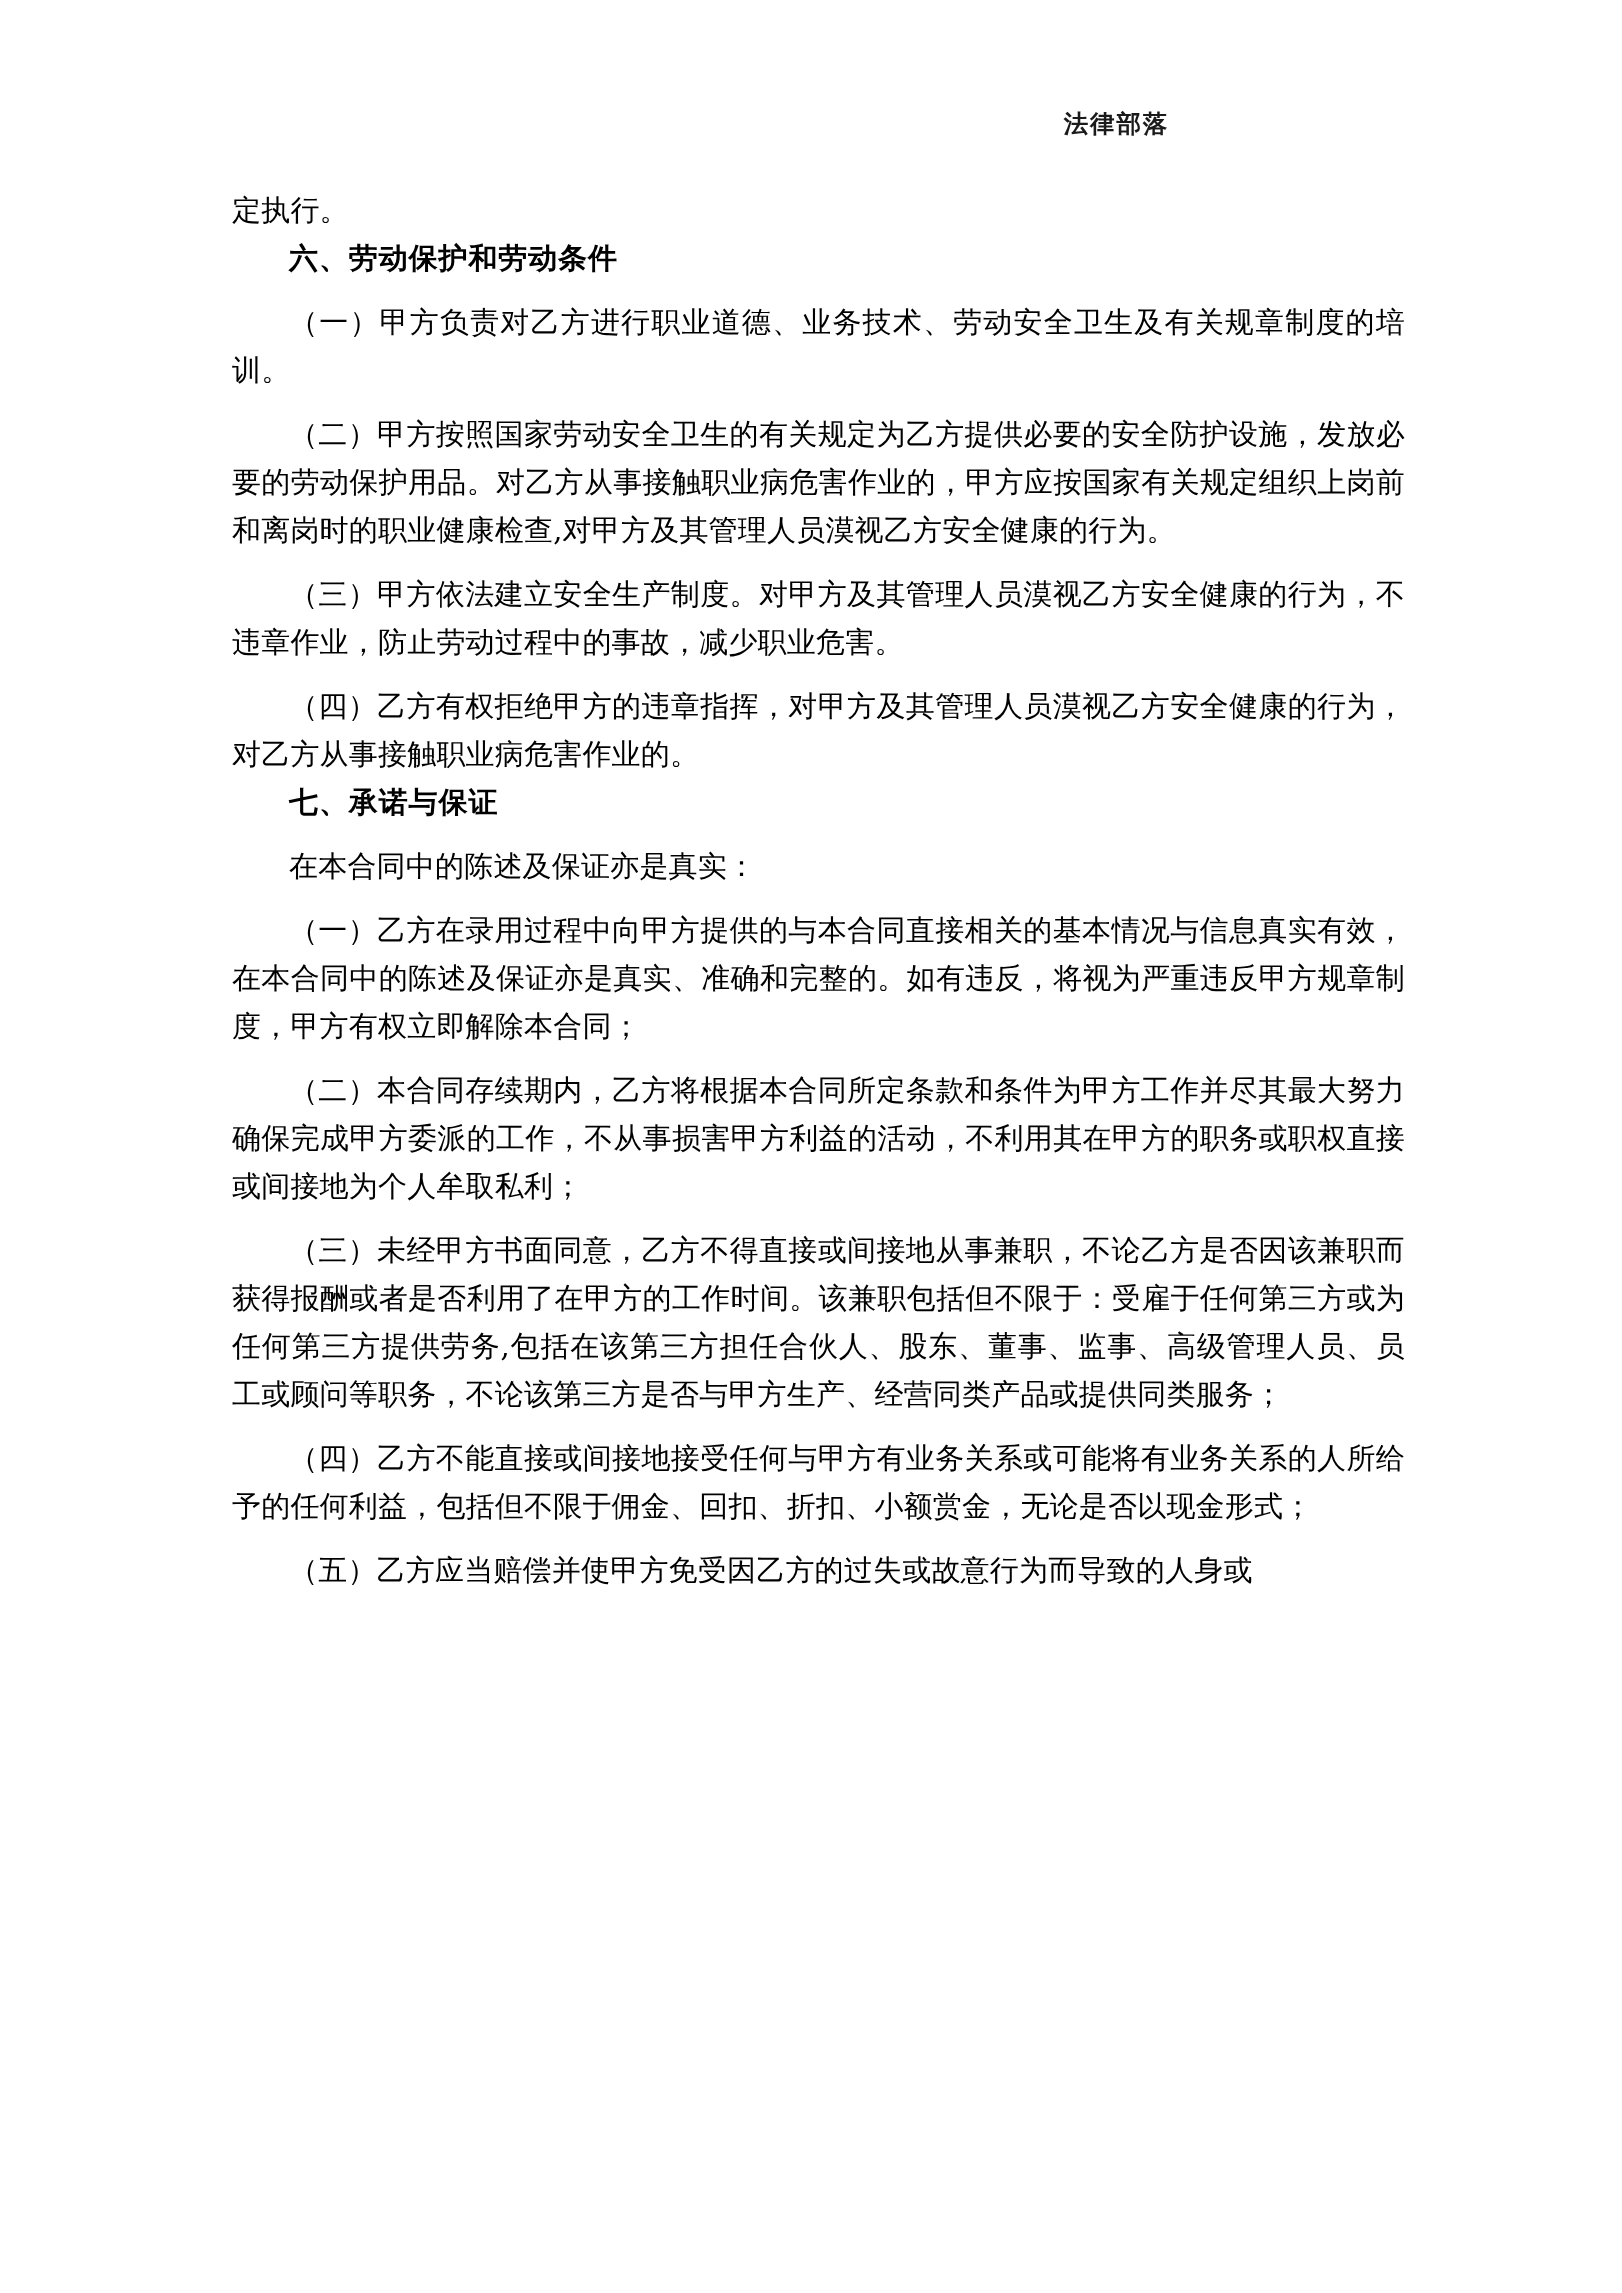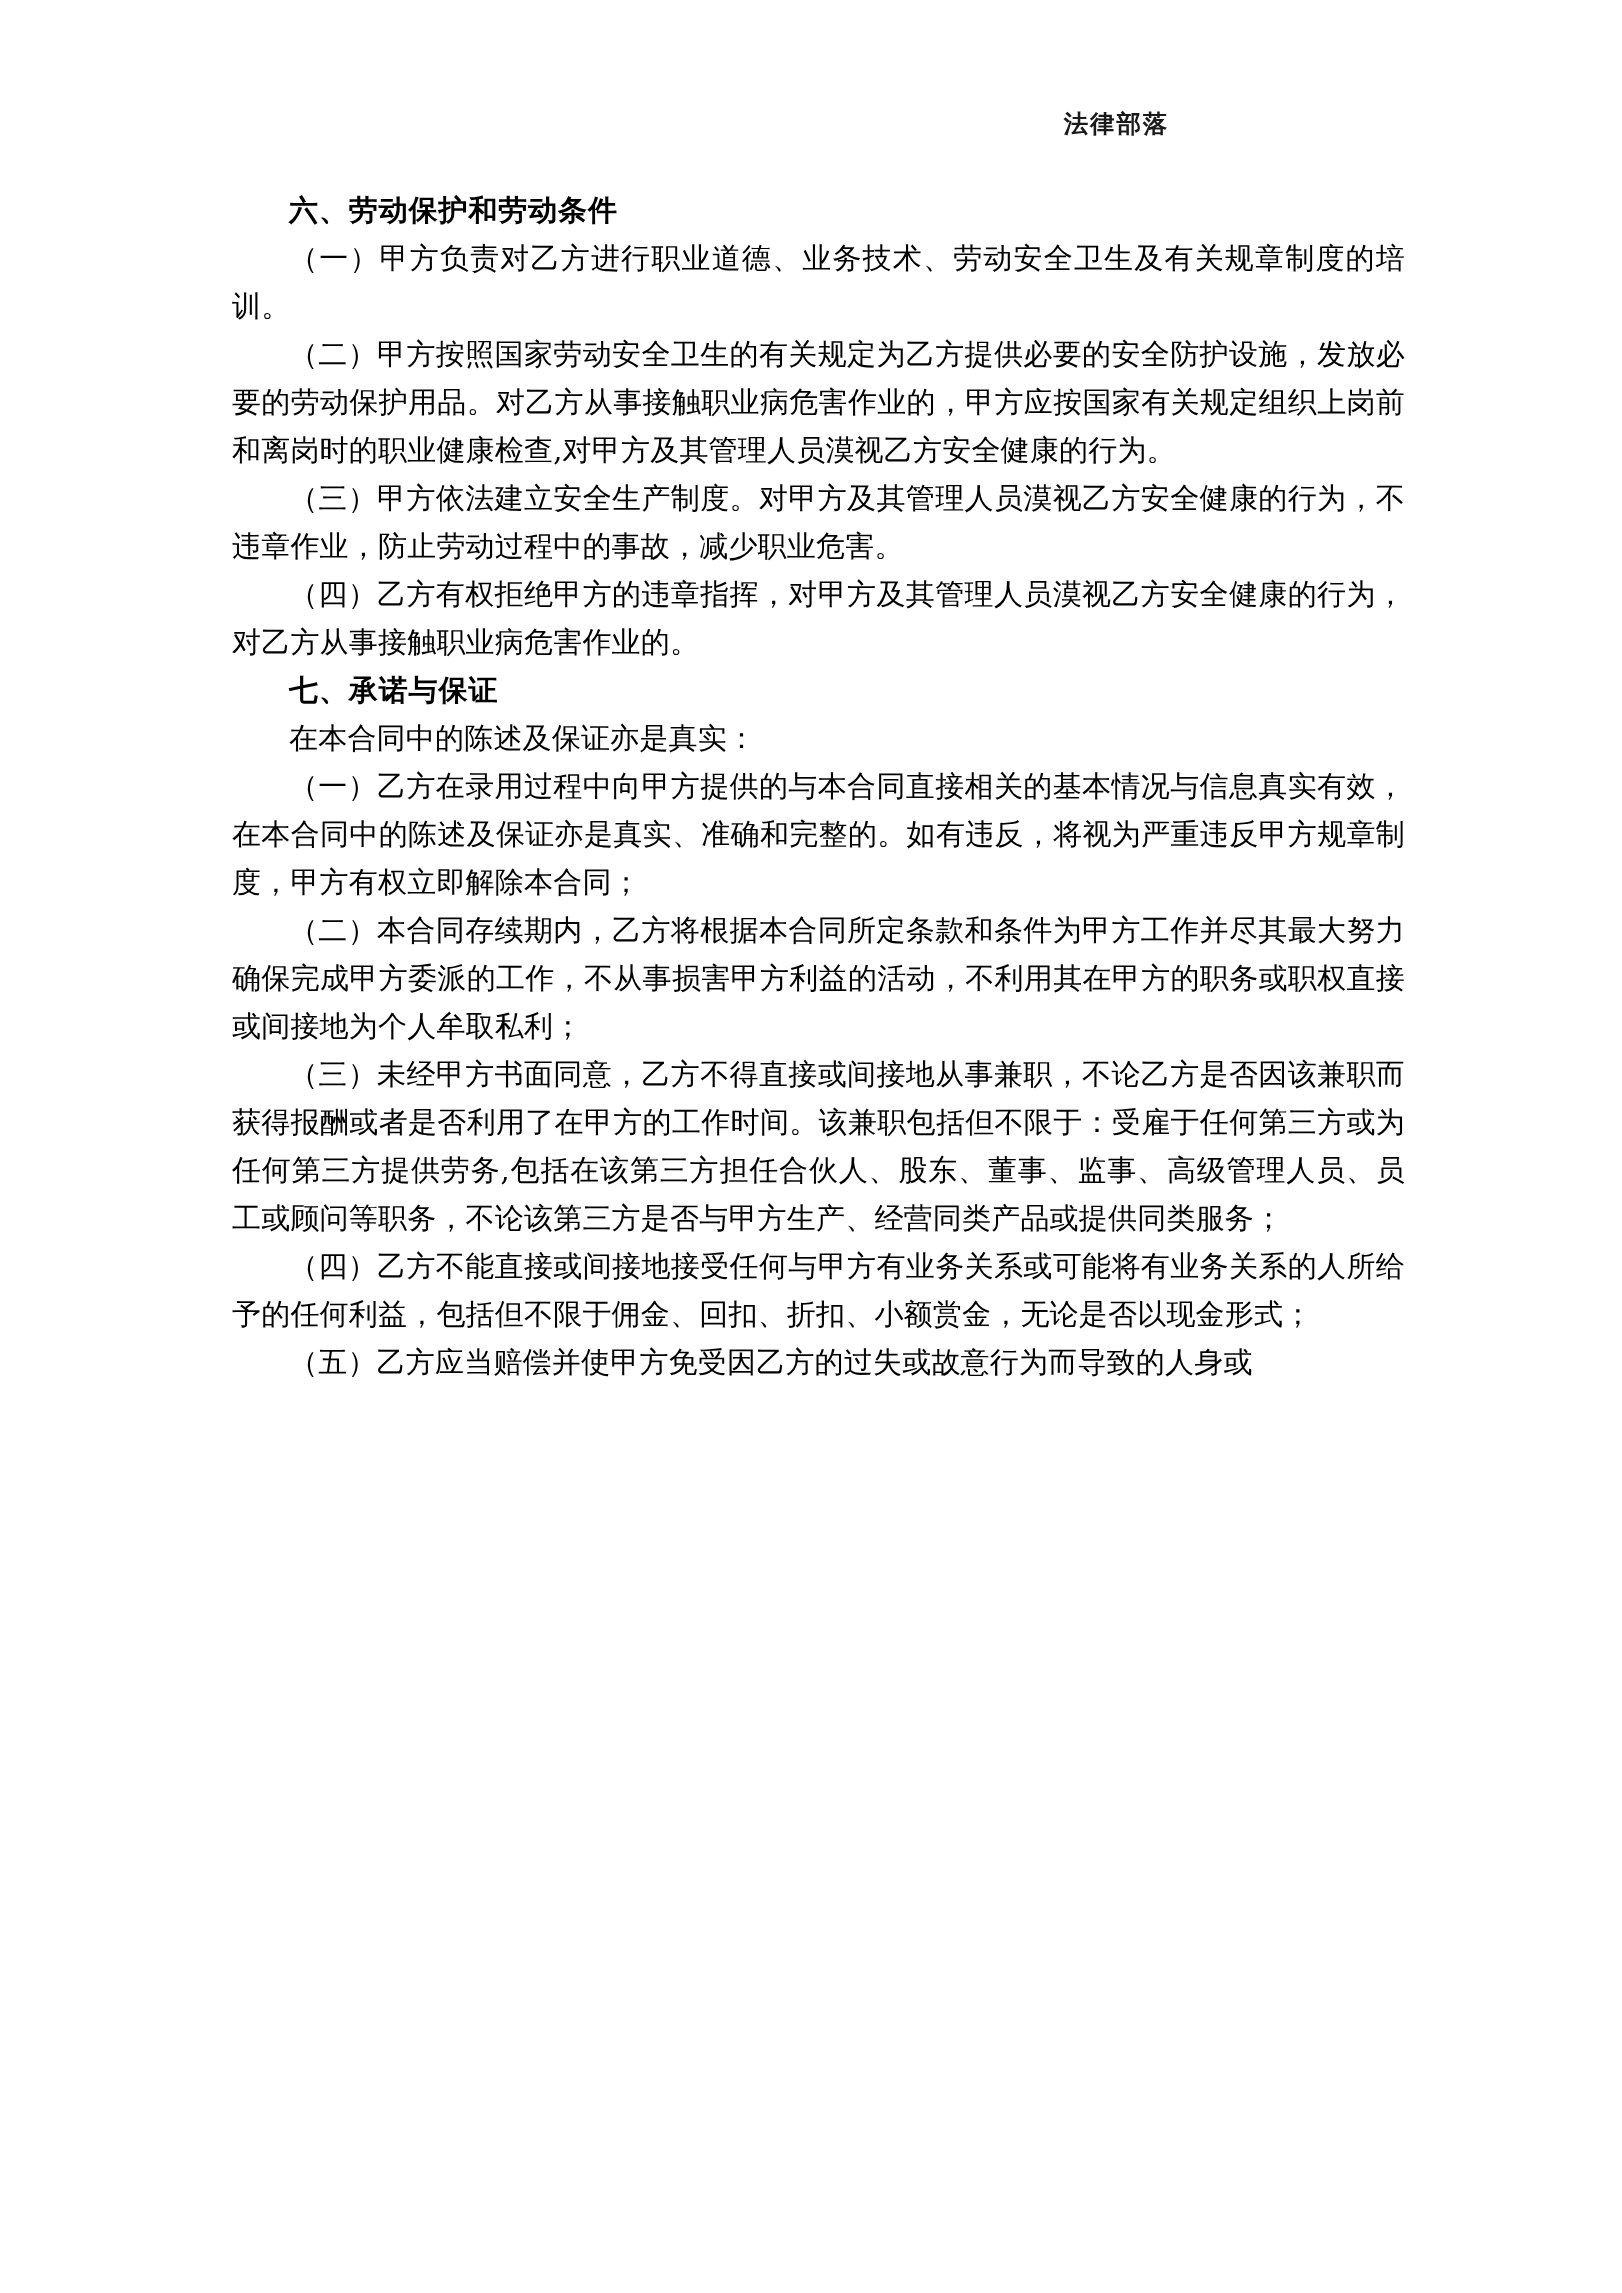--- a/index.html
+++ b/index.html
@@ -41,39 +41,41 @@
   p {
     margin: 0 0 0 0;
     font-size: 29px;
     line-height: 48px;
     text-align: justify;
     text-justify: inter-ideograph;
     letter-spacing: 0.2px;
   }
   p.indent {
     text-indent: 57px;
+    margin-top: 16px;
   }
   p.heading {
     text-indent: 57px;
     font-weight: bold;
     font-family: "DejaVu Serif", "Liberation Serif", serif;
     letter-spacing: 0.9px;
   }
   p.noindent {
     text-indent: 0;
   }
 </style>
 </head>
 <body>
 
 <div class="page">
 
   <div class="header">法律部落</div>
 
   <div class="content">
+    <p class="noindent">定执行。</p>
     <p class="heading">六、劳动保护和劳动条件</p>
     <p class="indent">（一）甲方负责对乙方进行职业道德、业务技术、劳动安全卫生及有关规章制度的培训。</p>
     <p class="indent">（二）甲方按照国家劳动安全卫生的有关规定为乙方提供必要的安全防护设施，发放必要的劳动保护用品。对乙方从事接触职业病危害作业的，甲方应按国家有关规定组织上岗前和离岗时的职业健康检查,对甲方及其管理人员漠视乙方安全健康的行为。</p>
     <p class="indent">（三）甲方依法建立安全生产制度。对甲方及其管理人员漠视乙方安全健康的行为，不违章作业，防止劳动过程中的事故，减少职业危害。</p>
     <p class="indent">（四）乙方有权拒绝甲方的违章指挥，对甲方及其管理人员漠视乙方安全健康的行为，对乙方从事接触职业病危害作业的。</p>
     <p class="heading">七、承诺与保证</p>
     <p class="indent">在本合同中的陈述及保证亦是真实：</p>
     <p class="indent">（一）乙方在录用过程中向甲方提供的与本合同直接相关的基本情况与信息真实有效，在本合同中的陈述及保证亦是真实、准确和完整的。如有违反，将视为严重违反甲方规章制度，甲方有权立即解除本合同；</p>
     <p class="indent">（二）本合同存续期内，乙方将根据本合同所定条款和条件为甲方工作并尽其最大努力确保完成甲方委派的工作，不从事损害甲方利益的活动，不利用其在甲方的职务或职权直接或间接地为个人牟取私利；</p>
     <p class="indent">（三）未经甲方书面同意，乙方不得直接或间接地从事兼职，不论乙方是否因该兼职而获得报酬或者是否利用了在甲方的工作时间。该兼职包括但不限于：受雇于任何第三方或为任何第三方提供劳务,包括在该第三方担任合伙人、股东、董事、监事、高级管理人员、员工或顾问等职务，不论该第三方是否与甲方生产、经营同类产品或提供同类服务；</p>

